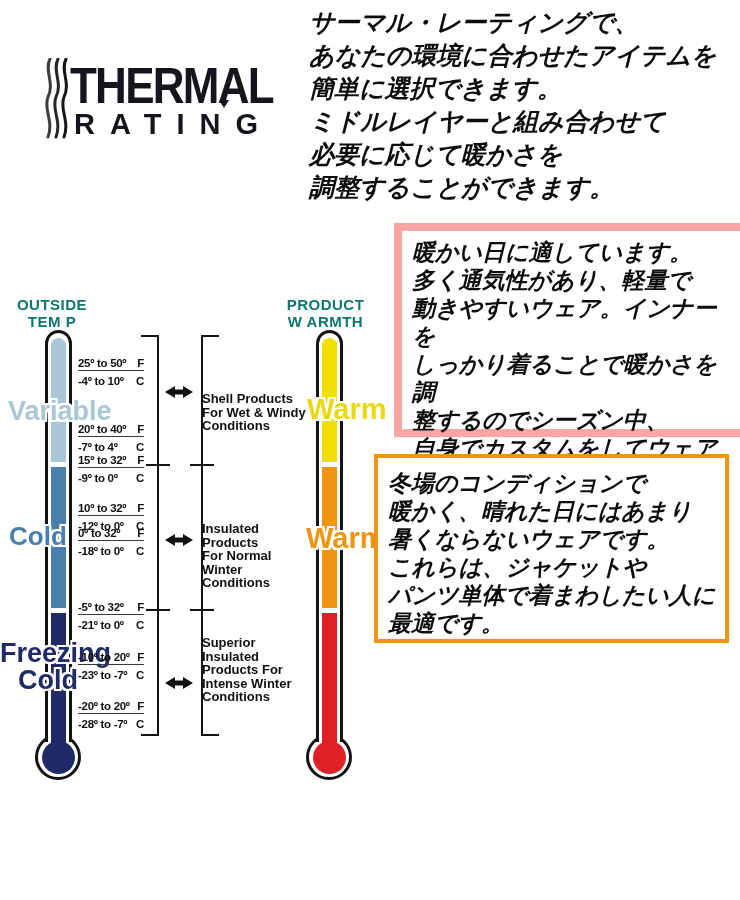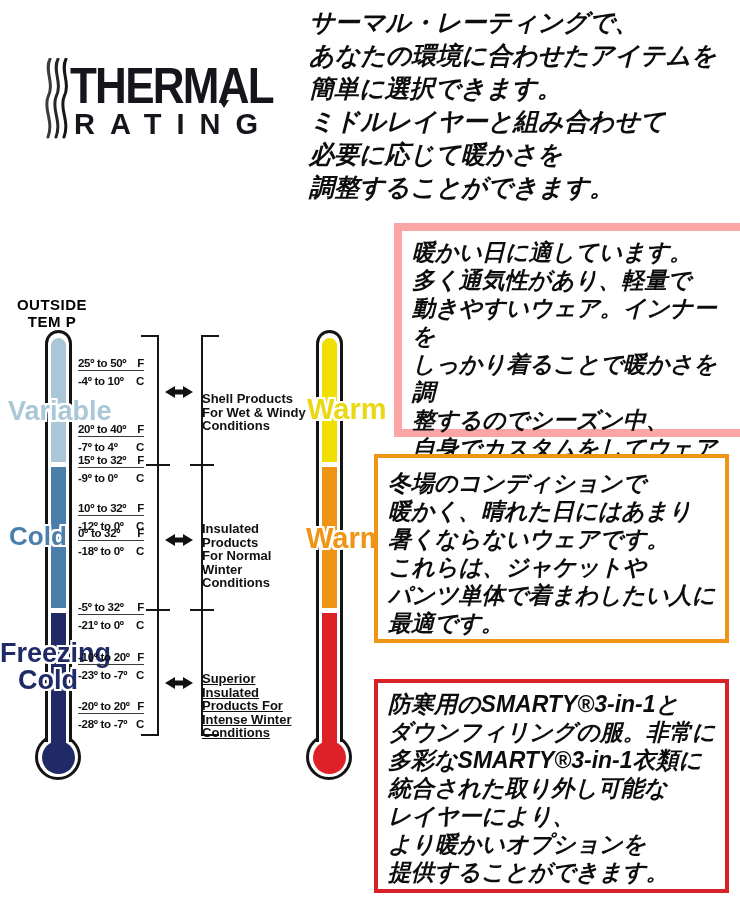--- a/index.html
+++ b/index.html
@@ -16,21 +16,21 @@
                border-left:5px solid transparent;border-right:5px solid transparent;
                border-top:8px solid #17141c;}
   .steam{left:42px;top:58px;}
 
   
   .intro{left:309px;top:6px;width:425px;font-size:25px;line-height:33px;font-weight:700;
          font-style:italic;white-space:pre-line;color:#0d0d0d;}
 
   
   .col-header{font-size:15px;font-weight:700;line-height:17px;text-align:center;
-              white-space:pre-line;color:#000000;letter-spacing:0.5px;}
+              white-space:pre-line;color:#0f766e;letter-spacing:0.5px;}
   .hdr-left{left:7px;top:296px;width:90px;}
   .hdr-right{left:278px;top:296px;width:95px;}
 
   
   .bulb-outer{width:46px;height:46px;border:3px solid #141414;border-radius:50%;
               background:#fff;box-sizing:border-box;top:734px;}
   .tube{top:330px;width:27px;height:412px;border:3px solid #141414;border-bottom:none;
         border-radius:14px 14px 0 0;background:#fff;box-sizing:border-box;}
   .fill{width:15px;}
   .fill-top{border-radius:8px 8px 0 0;}
@@ -82,21 +82,21 @@
              border-left:2px solid #151515;border-top:2px solid #151515;border-bottom:2px solid #151515;}
   .tick{height:0;border-top:2px solid #151515;width:24px;}
   .tk1a{left:146px;top:464px;} .tk1b{left:190px;top:464px;}
   .tk2a{left:146px;top:609px;} .tk2b{left:190px;top:609px;}
   .arrow{left:164px;width:30px;height:14px;}
   .ar1{top:385px;} .ar2{top:533px;} .ar3{top:676px;}
 
   
   .pcat{left:202px;width:110px;font-size:13px;font-weight:700;line-height:13.5px;
         text-align:left;white-space:pre-line;color:#101010;}
-  .p1{top:392px;} .p2{top:522px;} .p3{top:672px;text-decoration:underline;}
+  .p1{top:392px;} .p2{top:522px;} .p3{top:636px;}
 
   
   .dbox{left:374px;width:355px;box-sizing:border-box;background:#fff;}
   .dbox .txt{font-size:23px;line-height:28px;font-weight:700;font-style:italic;
              white-space:pre-line;color:#0d0d0d;padding:7px 6px 0 10px;}
   .box-warm{top:223px;height:214px;border:8px solid #fca5a5;margin-left:20px;}
   .box-warmer{top:454px;height:189px;border:4px solid #ef9415;}
   .box-warmest{top:679px;height:214px;border:4px solid #d92128;}
   .box-warmer .txt{padding-top:11px;}
 </style>
@@ -118,20 +118,22 @@
 
   <div class="abs intro">サーマル・レーティングで、
 あなたの環境に合わせたアイテムを
 簡単に選択できます。
 ミドルレイヤーと組み合わせて
 必要に応じて暖かさを
 調整することができます。</div>
 
   <div class="abs col-header hdr-left">OUTSIDE
 TEM P</div>
+  <div class="abs col-header hdr-right">PRODUCT
+W ARMTH</div>
 
   <div class="t-left">
     <div class="abs bulb-outer"></div>
     <div class="abs tube"></div>
     <div class="abs fill fill-top seg1 c-variable"></div>
     <div class="abs fill seg2 c-cold"></div>
     <div class="abs fill seg3 c-freezing"></div>
     <div class="abs bulb-inner c-freezing"></div>
   </div>
 
@@ -276,23 +278,14 @@
 構成することができます。</div>
   </div>
   <div class="abs dbox box-warmer">
     <div class="txt">冬場のコンディションで
 暖かく、晴れた日にはあまり
 暑くならないウェアです。
 これらは、ジャケットや
 パンツ単体で着まわしたい人に
 最適です。</div>
   </div>
-  <div class="abs dbox box-warmest">
-    <div class="txt">防寒用のSMARTY®3-in-1と
-ダウンフィリングの服。非常に
-多彩なSMARTY®3-in-1衣類に
-統合された取り外し可能な
-レイヤーにより、
-より暖かいオプションを
-提供することができます。</div>
-  </div>
 
 </div>
 
 </body></html>

